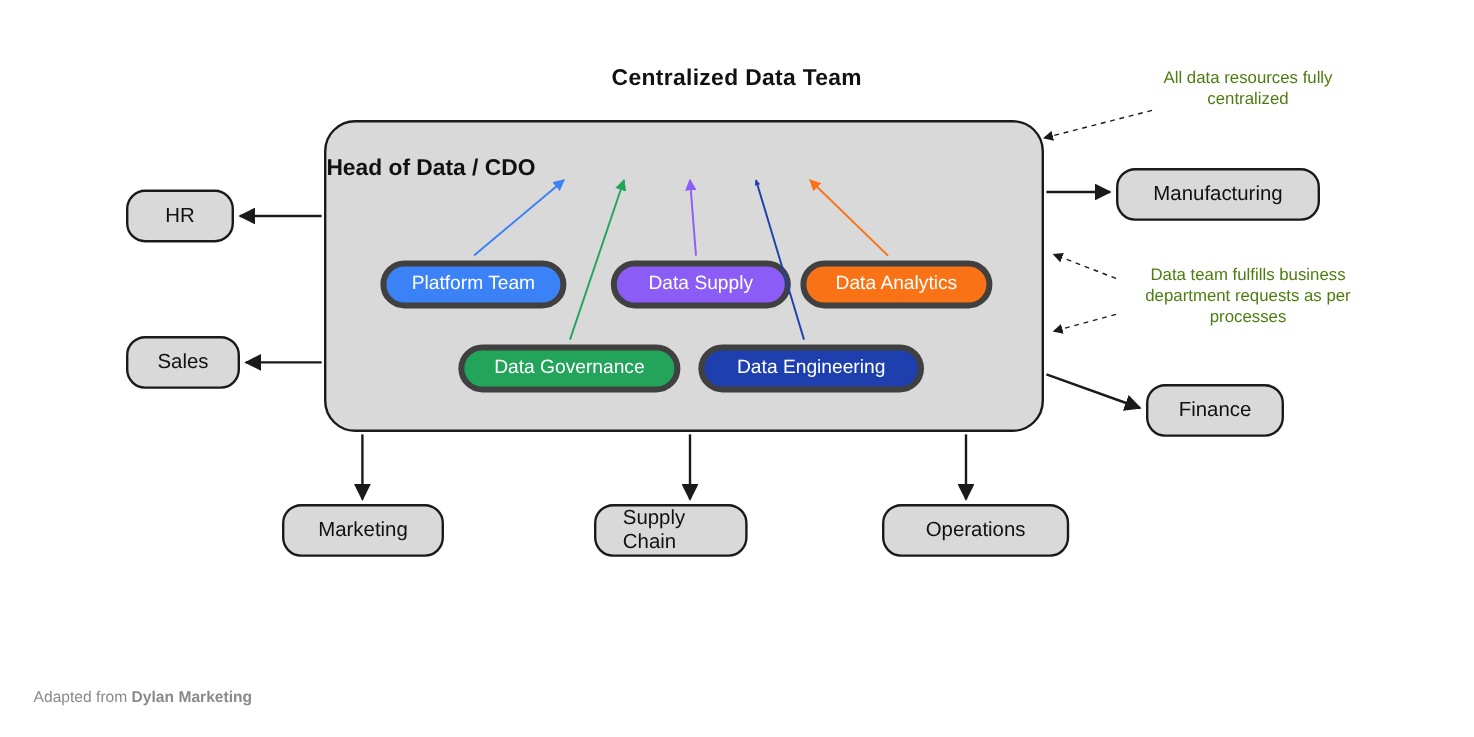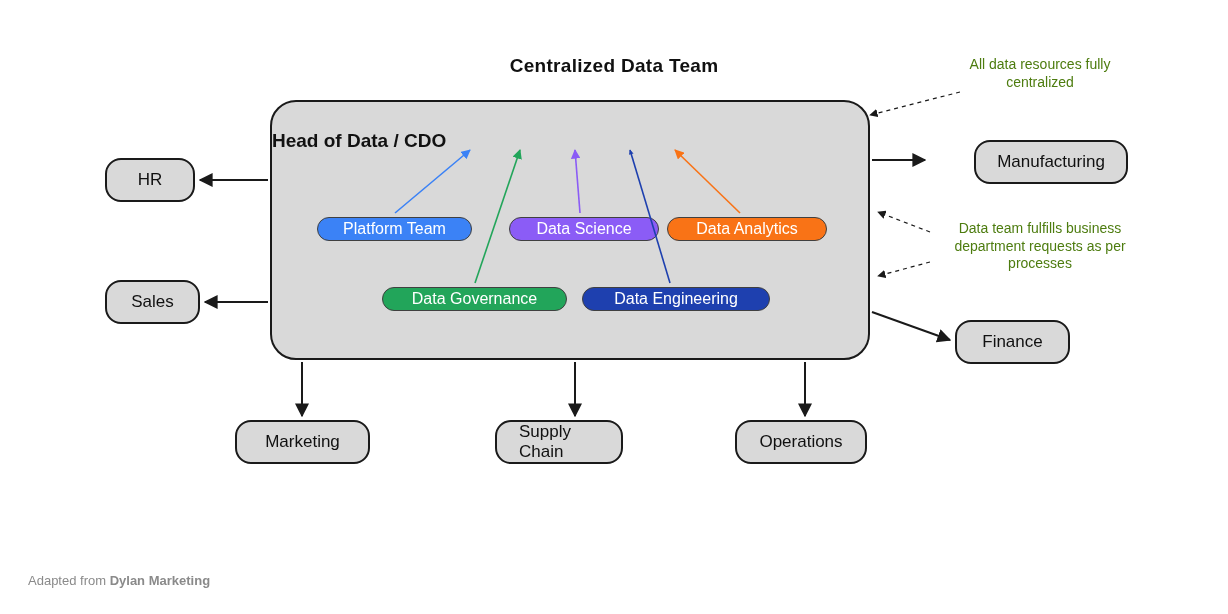--- a/index.html
+++ b/index.html
@@ -41,23 +41,23 @@
     position: absolute;
     top: 28px;
     left: 0;
     width: 100%;
     text-align: left;
     font-size: 19px;
     font-weight: 700;
   }
   .pill {
     position: absolute;
-    height: 24px;
+    height: 40px;
     border-radius: 20px;
-    border: 1px solid #404040;
+    border: 5px solid #404040;
     box-sizing: border-box;
     color: #ffffff;
     font-size: 16px;
     font-weight: 500;
     display: flex;
     align-items: center;
     justify-content: center;
     padding: 0 18px;
     white-space: nowrap;
   }
@@ -76,25 +76,25 @@
     height: 44px;
     display: flex;
     align-items: center;
     justify-content: center;
     font-size: 17px;
     font-weight: 500;
     padding: 0 22px;
   }
   .dept.hr            { left: 105px; top: 158px; width: 90px;  }
   .dept.sales         { left: 105px; top: 280px; width: 95px;  }
-  .dept.manufacturing { left: 930px; top: 140px; width: 154px; margin-left: 44px; }
+  .dept.manufacturing { left: 930px; top: 140px; width: 170px; }
   .dept.finance       { left: 955px; top: 320px; width: 115px; text-align: center; }
   .dept.marketing     { left: 235px; top: 420px; width: 135px; }
   .dept.supplychain   { left: 495px; top: 420px; width: 128px; }
-  .dept.operations    { left: 735px; top: 420px; width: 132px; }
+  .dept.operations    { left: 735px; top: 420px; width: 156px; }
 
   .note {
     position: absolute;
     font-size: 14px;
     color: #4d7c0f;
     text-align: center;
     line-height: 1.25;
   }
   .note.top   { left: 940px; top: 56px;  width: 200px; }
   .note.mid   { left: 930px; top: 220px; width: 220px; }
@@ -120,21 +120,21 @@
 <body>
 
 <div class="canvas">
 
   <div class="title">Centralized Data Team</div>
 
   <div class="central-box">
     <div class="cdo-label">Head of Data / CDO</div>
 
     <div class="pill platform">Platform Team</div>
-    <div class="pill science">Data Science</div>
+    <div class="pill science">Data Supply</div>
     <div class="pill analytics">Data Analytics</div>
     <div class="pill governance">Data Governance</div>
     <div class="pill engineering">Data Engineering</div>
   </div>
 
   <div class="dept hr">HR</div>
   <div class="dept sales">Sales</div>
   <div class="dept manufacturing">Manufacturing</div>
   <div class="dept finance">Finance</div>
   <div class="dept marketing">Marketing</div>

